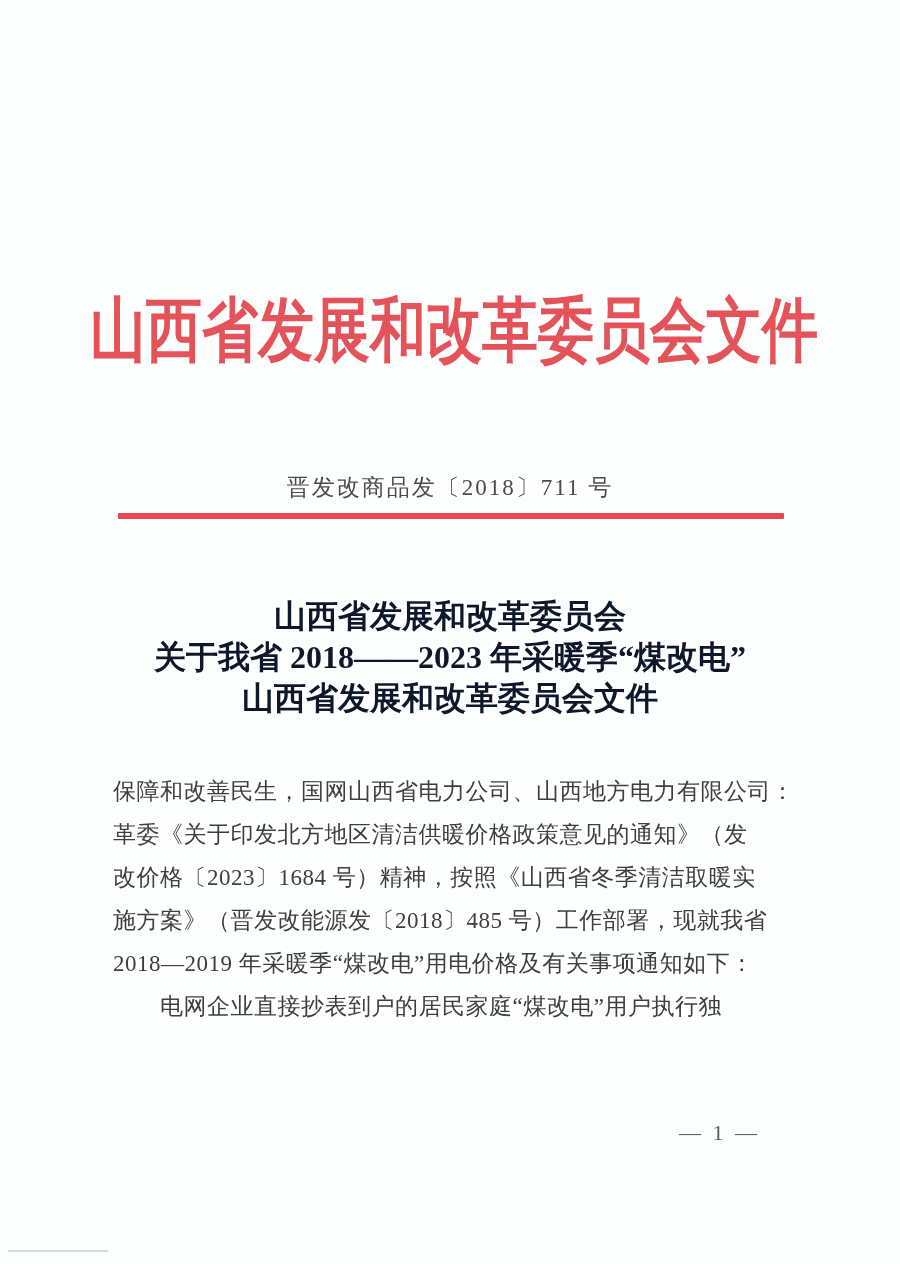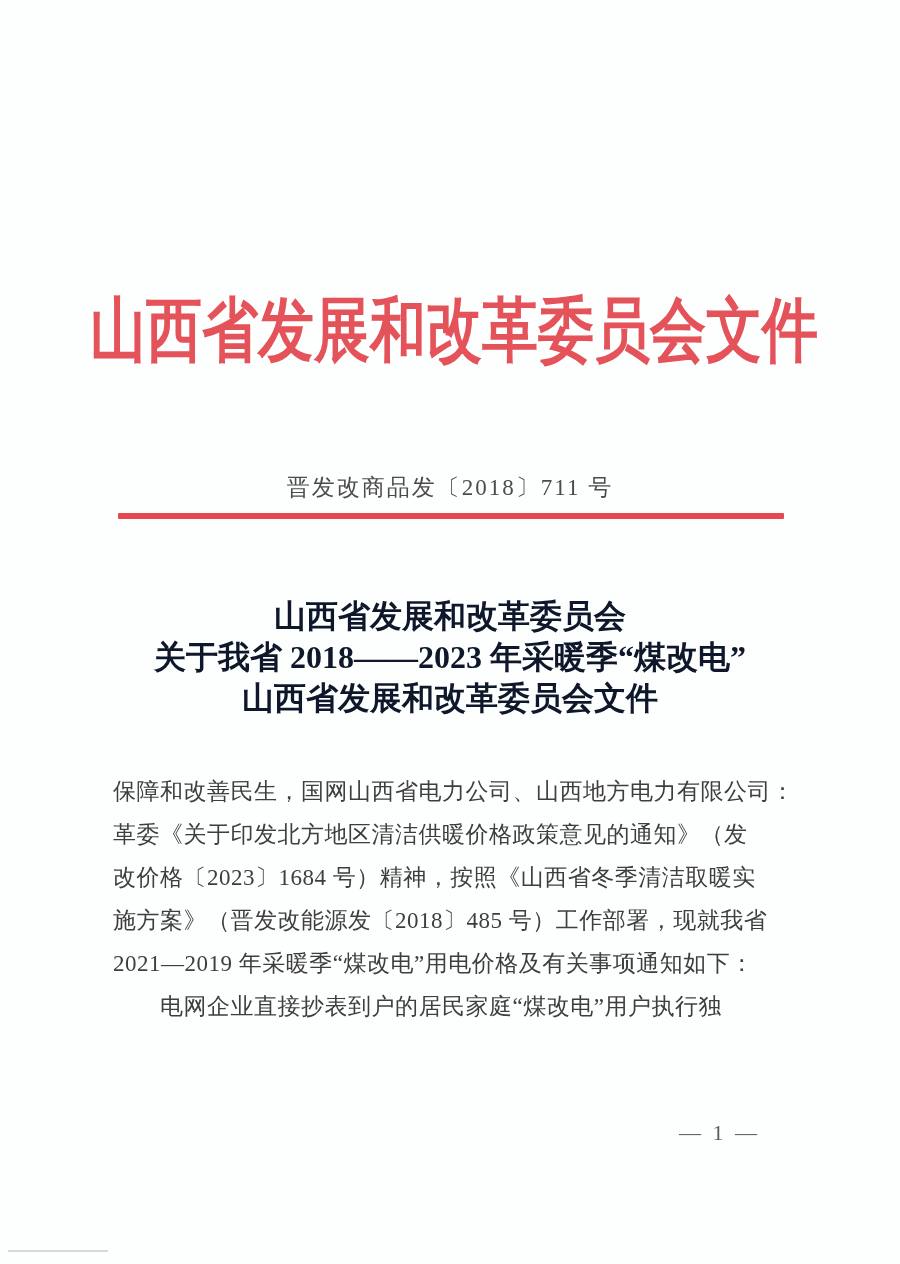--- a/index.html
+++ b/index.html
@@ -104,21 +104,21 @@
     <div>山西省发展和改革委员会</div>
     <div>关于我省 2018——2023 年采暖季“煤改电”</div>
     <div>山西省发展和改革委员会文件</div>
   </div>
 
   <div class="body-text">
     <div class="line">保障和改善民生，国网山西省电力公司、山西地方电力有限公司：</div>
     <div class="line">革委《关于印发北方地区清洁供暖价格政策意见的通知》（发</div>
     <div class="line">改价格〔2023〕1684 号）精神，按照《山西省冬季清洁取暖实</div>
     <div class="line">施方案》（晋发改能源发〔2018〕485 号）工作部署，现就我省</div>
-    <div class="line">2021—2019 年采暖季“煤改电”用电价格及有关事项通知如下：</div>
+    <div class="line">2018—2019 年采暖季“煤改电”用电价格及有关事项通知如下：</div>
     <div class="line indent">电网企业直接抄表到户的居民家庭“煤改电”用户执行独</div>
   </div>
 
   <div class="page-number">— 1 —</div>
 
   <div class="scan-artifact"></div>
 
 </div>
 
 </body></html>

